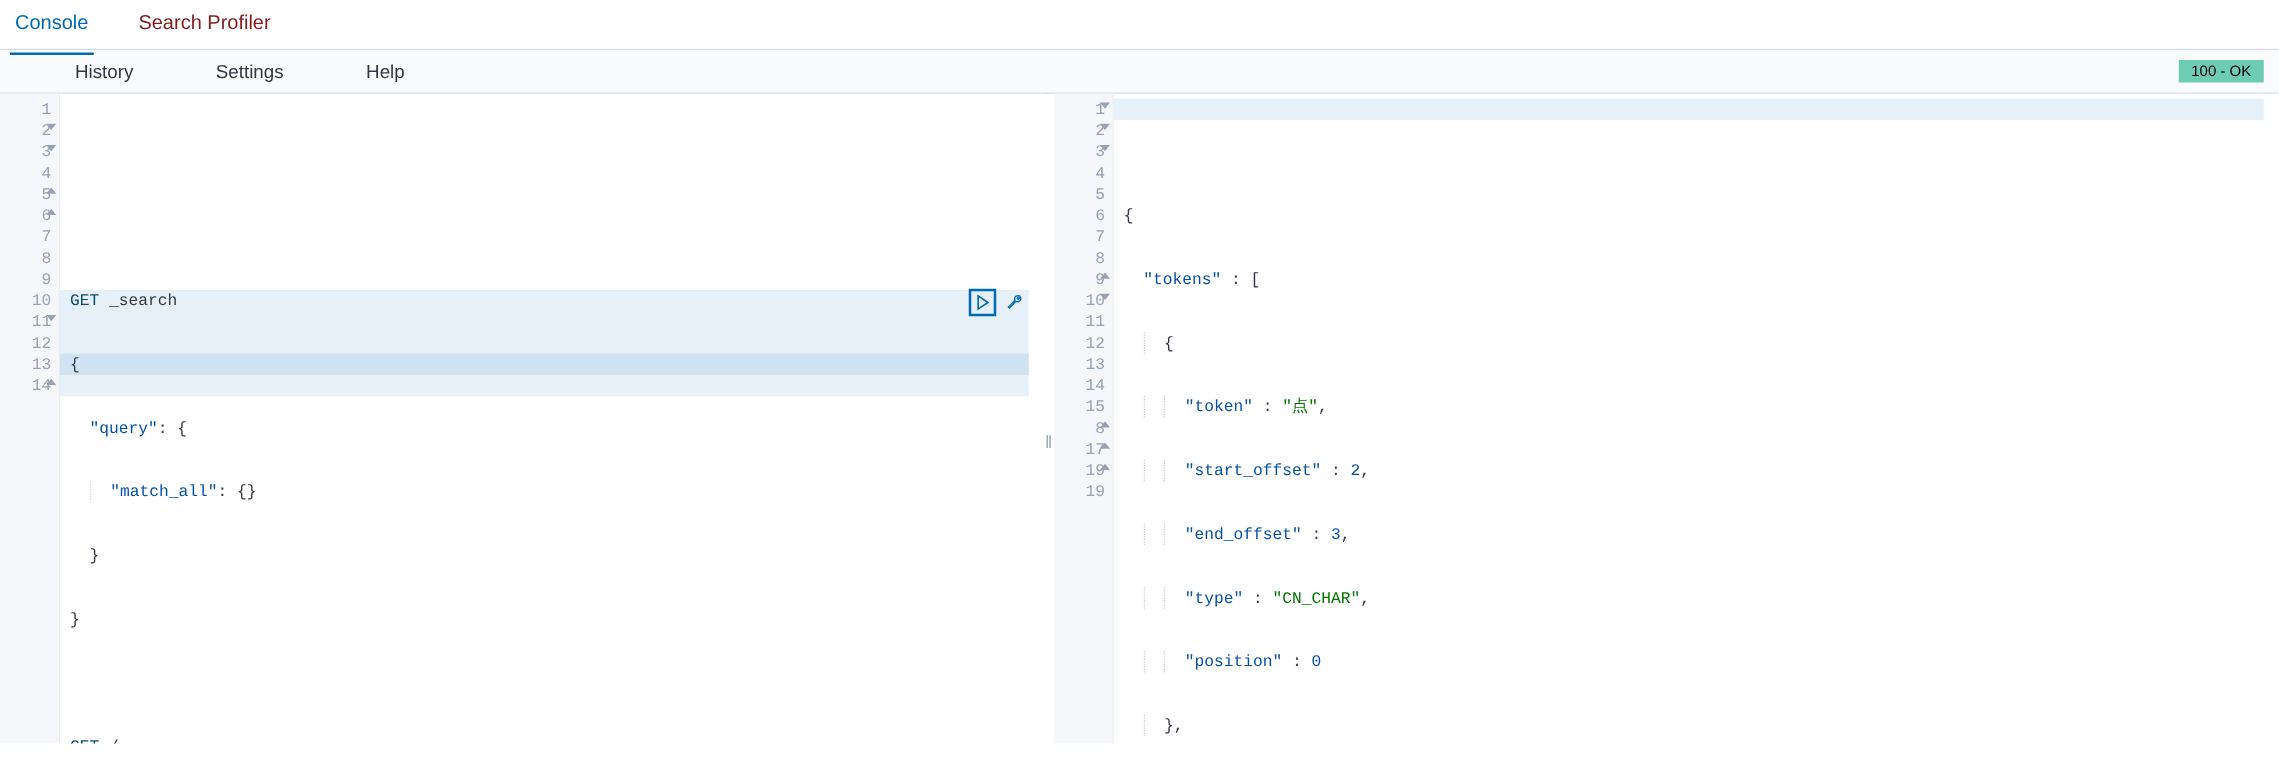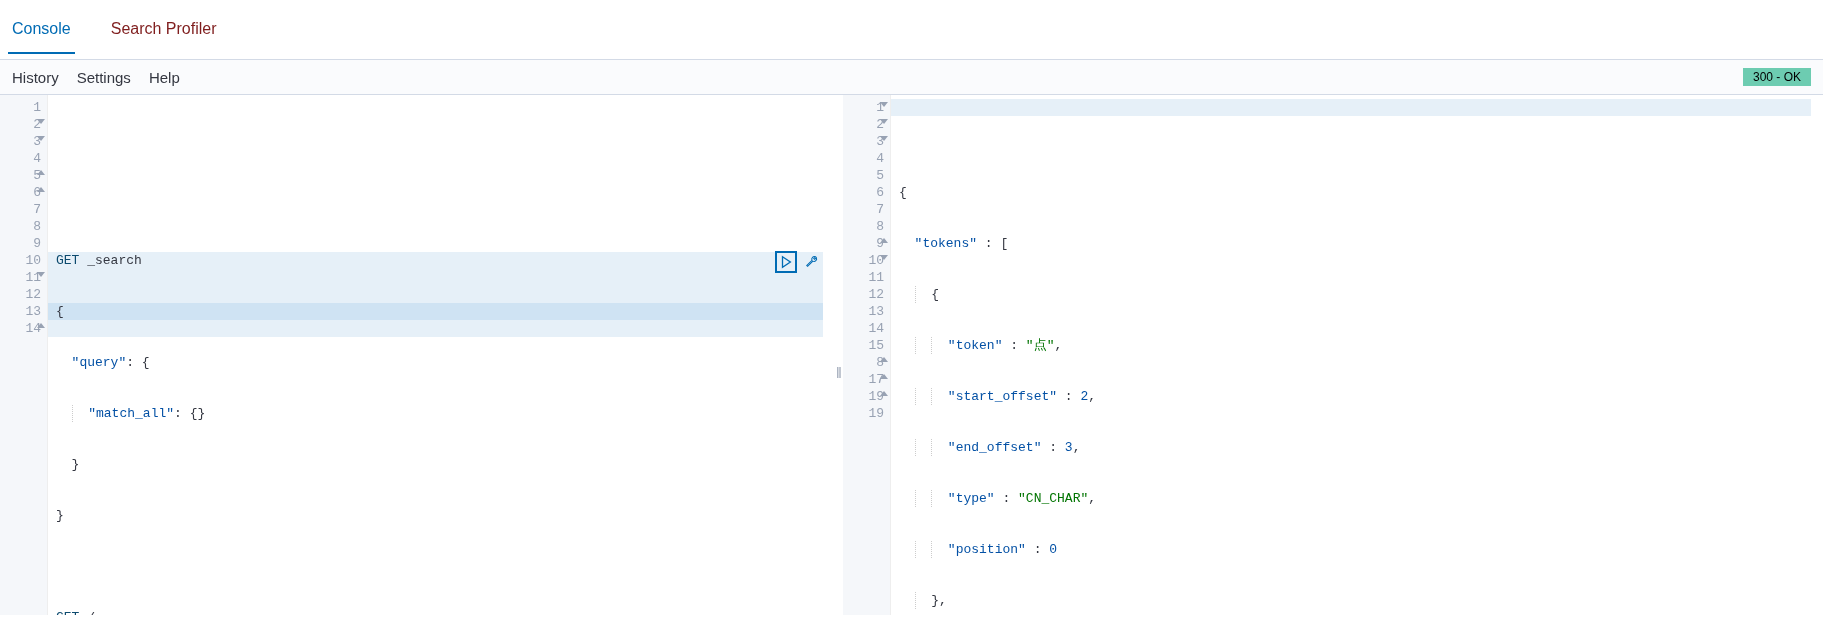--- a/index.html
+++ b/index.html
@@ -1,23 +1,23 @@
 <!DOCTYPE html>
 <html><head>
 <meta charset="utf-8">
 <style>
 * { margin: 0; padding: 0; box-sizing: border-box; }
 body { font-family: -apple-system, BlinkMacSystemFont, "Segoe UI", Helvetica, Arial, sans-serif; font-size: 14px; color: #343741; background: #fff; }
-.tabs { display: flex; align-items: center; border-bottom: 1px solid #d3dae6; padding: 0 8px; height: 60px; gap: 32px; }
+.tabs { display: flex; align-items: center; border-bottom: 1px solid #d3dae6; padding: 0 8px; height: 40px; gap: 32px; }
 .tab { padding: 0 4px; height: 48px; display: flex; align-items: center; font-size: 16px; color: #7f1d1d; cursor: pointer; border-bottom: 2px solid transparent; }
 .tab.active { color: #006bb4; border-bottom: 2px solid #006bb4; }
 .beta-badge { font-size: 10px; font-weight: 700; padding: 2px 8px; border: 1px solid #d3dae6; border-radius: 12px; margin-left: 8px; letter-spacing: 0.5px; }
 .subbar { display: flex; align-items: center; justify-content: space-between; padding: 8px 12px; background: #fafbfd; border-bottom: 1px solid #d3dae6; }
 .subbar-left { display: flex; gap: 18px; }
-.subbar-item { color: #343741; cursor: pointer; font-size: 15px; }
+.subbar-item { color: #343741; cursor: pointer; font-size: 15px; margin-left: 48px; }
 .status-badge { background: #6dccb1; color: #000; padding: 2px 10px; font-size: 12px; }
 .panes { display: flex; height: 520px; position: relative; }
 .pane { display: flex; overflow: hidden; }
 .pane-left { width: 835px; background: #fff; position: relative; }
 .pane-right { flex: 1; background: #fff; }
 .splitter { width: 8px; display: flex; align-items: flex-start; justify-content: center; cursor: col-resize; padding-top: 270px; color: #98a2b3; user-select: none; }
 .gutter { width: 48px; background: #f5f7fa; border-right: 1px solid #eee; font-family: Menlo, Monaco, "Courier New", monospace; font-size: 13px; color: #98a2b3; text-align: right; padding: 4px 6px 4px 0; line-height: 17px; }
 .code { flex: 1; font-family: Menlo, Monaco, "Courier New", monospace; font-size: 13px; padding: 4px 0 4px 8px; line-height: 17px; white-space: pre; position: relative; }
 .gut-line { height: 17px; position: relative; }
 .fold { position: absolute; right: -4px; top: 3px; width: 0; height: 0; }
@@ -43,21 +43,21 @@
   <div class="tab active">Console</div>
   <div class="tab">Search Profiler</div>
 </div>
 
 <div class="subbar">
   <div class="subbar-left">
     <span class="subbar-item">History</span>
     <span class="subbar-item">Settings</span>
     <span class="subbar-item">Help</span>
   </div>
-  <div class="status-badge">300 - OK</div>
+  <div class="status-badge">100 - OK</div>
 </div>
 
 <div class="panes">
 
   <div class="pane pane-left">
     <div class="gutter">
       <div class="gut-line"><span>1</span></div>
       <div class="gut-line"><span>2</span><span class="fold open"></span></div>
       <div class="gut-line"><span>3</span><span class="fold open"></span></div>
       <div class="gut-line"><span>4</span></div>

